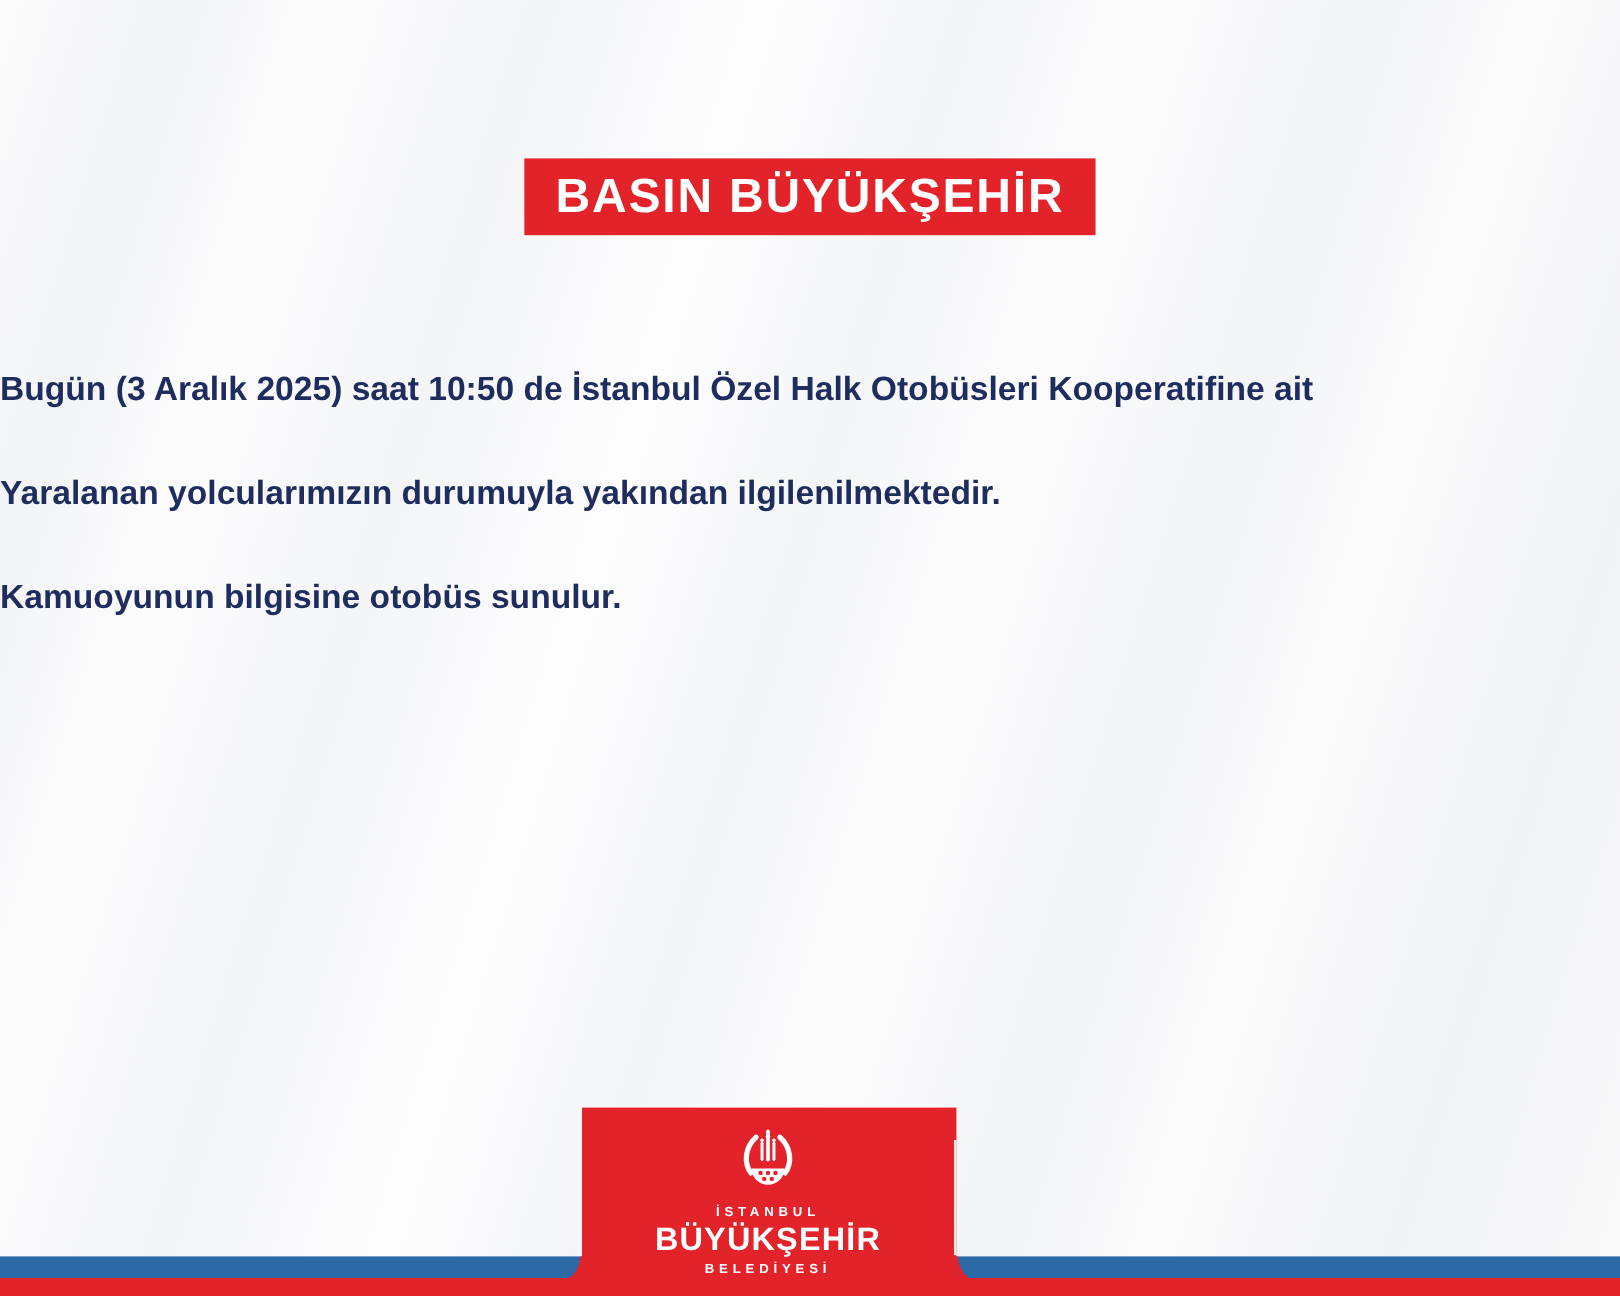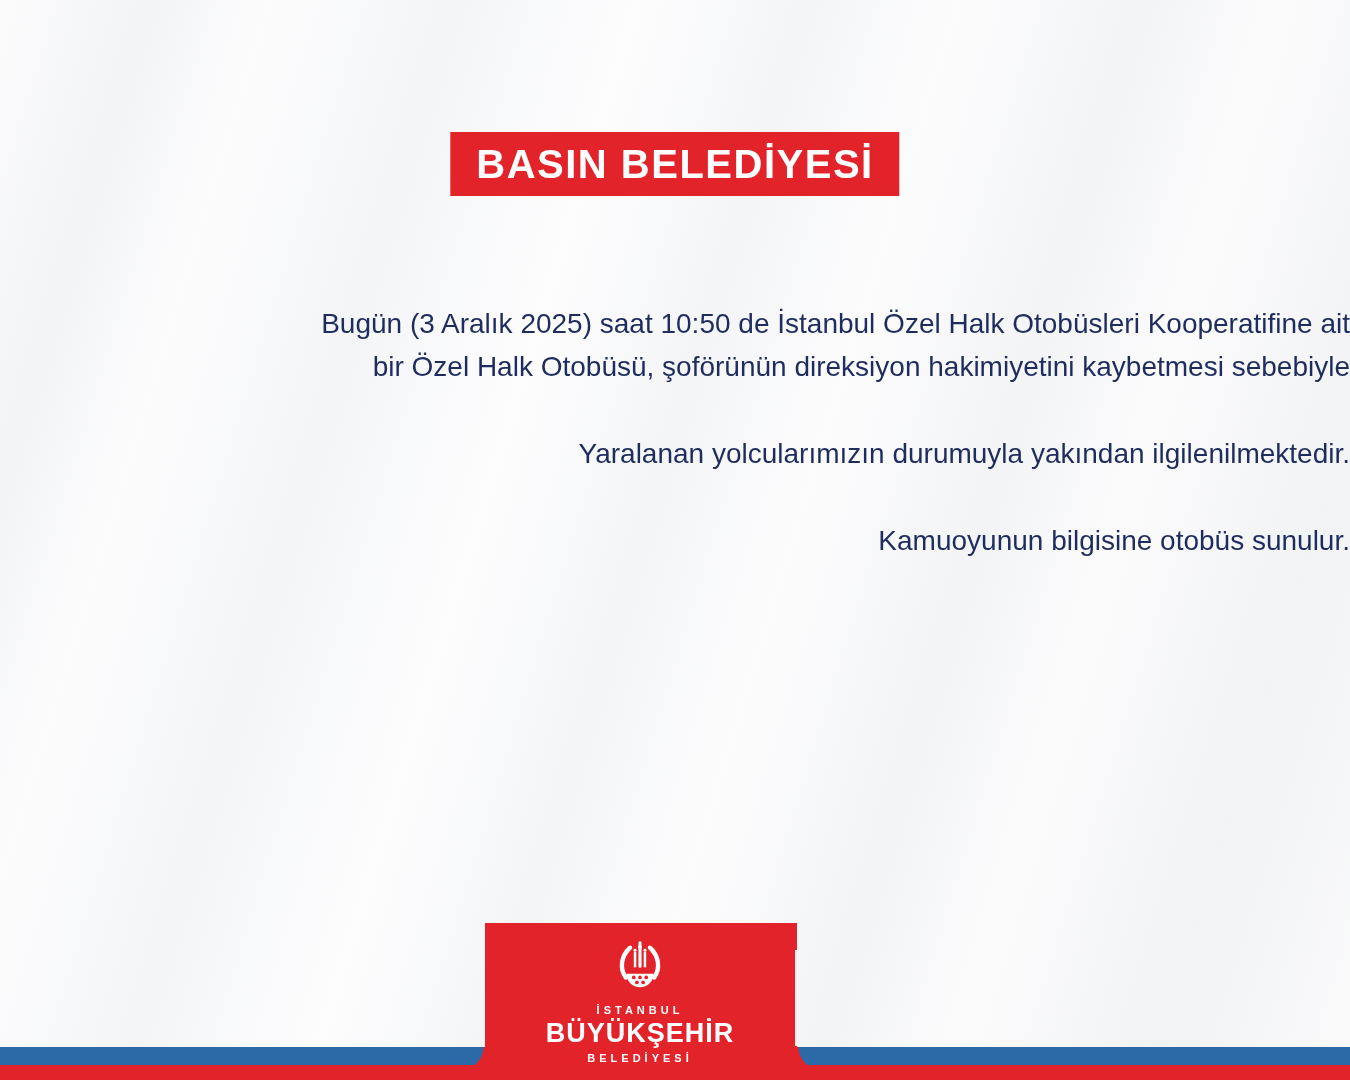--- a/index.html
+++ b/index.html
@@ -33,24 +33,24 @@
     letter-spacing: 1.5px;
     line-height: 64px;
     white-space: nowrap;
   }
 
   
   .body-text {
     position: absolute;
     top: 302px; left: 0;
     width: 1350px;
-    text-align: right;
+    text-align: left;
     color: #1f2d5e;
     font-size: 28px;
-    font-weight: 400;
+    font-weight: 700;
     line-height: 43px;
   }
   .body-text p { margin: 0 0 44px 0; }
   .body-text .line { display: block; }
 
   
   .bar-blue {
     position: absolute;
     left: 0; bottom: 15px;
     width: 100%; height: 18px;
@@ -120,27 +120,26 @@
     margin-top: 2px;
     white-space: nowrap;
   }
 </style>
 </head>
 <body>
 
 <div class="page">
 
   <div class="banner">
-    <span>BASIN BELEDİYESİ</span>
+    <span>BASIN BÜYÜKŞEHİR</span>
   </div>
 
   <div class="body-text">
     <p>
       <span class="line">Bugün (3 Aralık 2025) saat 10:50 de İstanbul Özel Halk Otobüsleri Kooperatifine ait</span>
-      <span class="line">bir Özel Halk Otobüsü, şoförünün direksiyon hakimiyetini kaybetmesi sebebiyle</span>
     </p>
     <p>
       <span class="line">Yaralanan yolcularımızın durumuyla yakından ilgilenilmektedir.</span>
     </p>
     <p>
       <span class="line">Kamuoyunun bilgisine otobüs sunulur.</span>
     </p>
   </div>
 
   <div class="bar-blue"></div>

